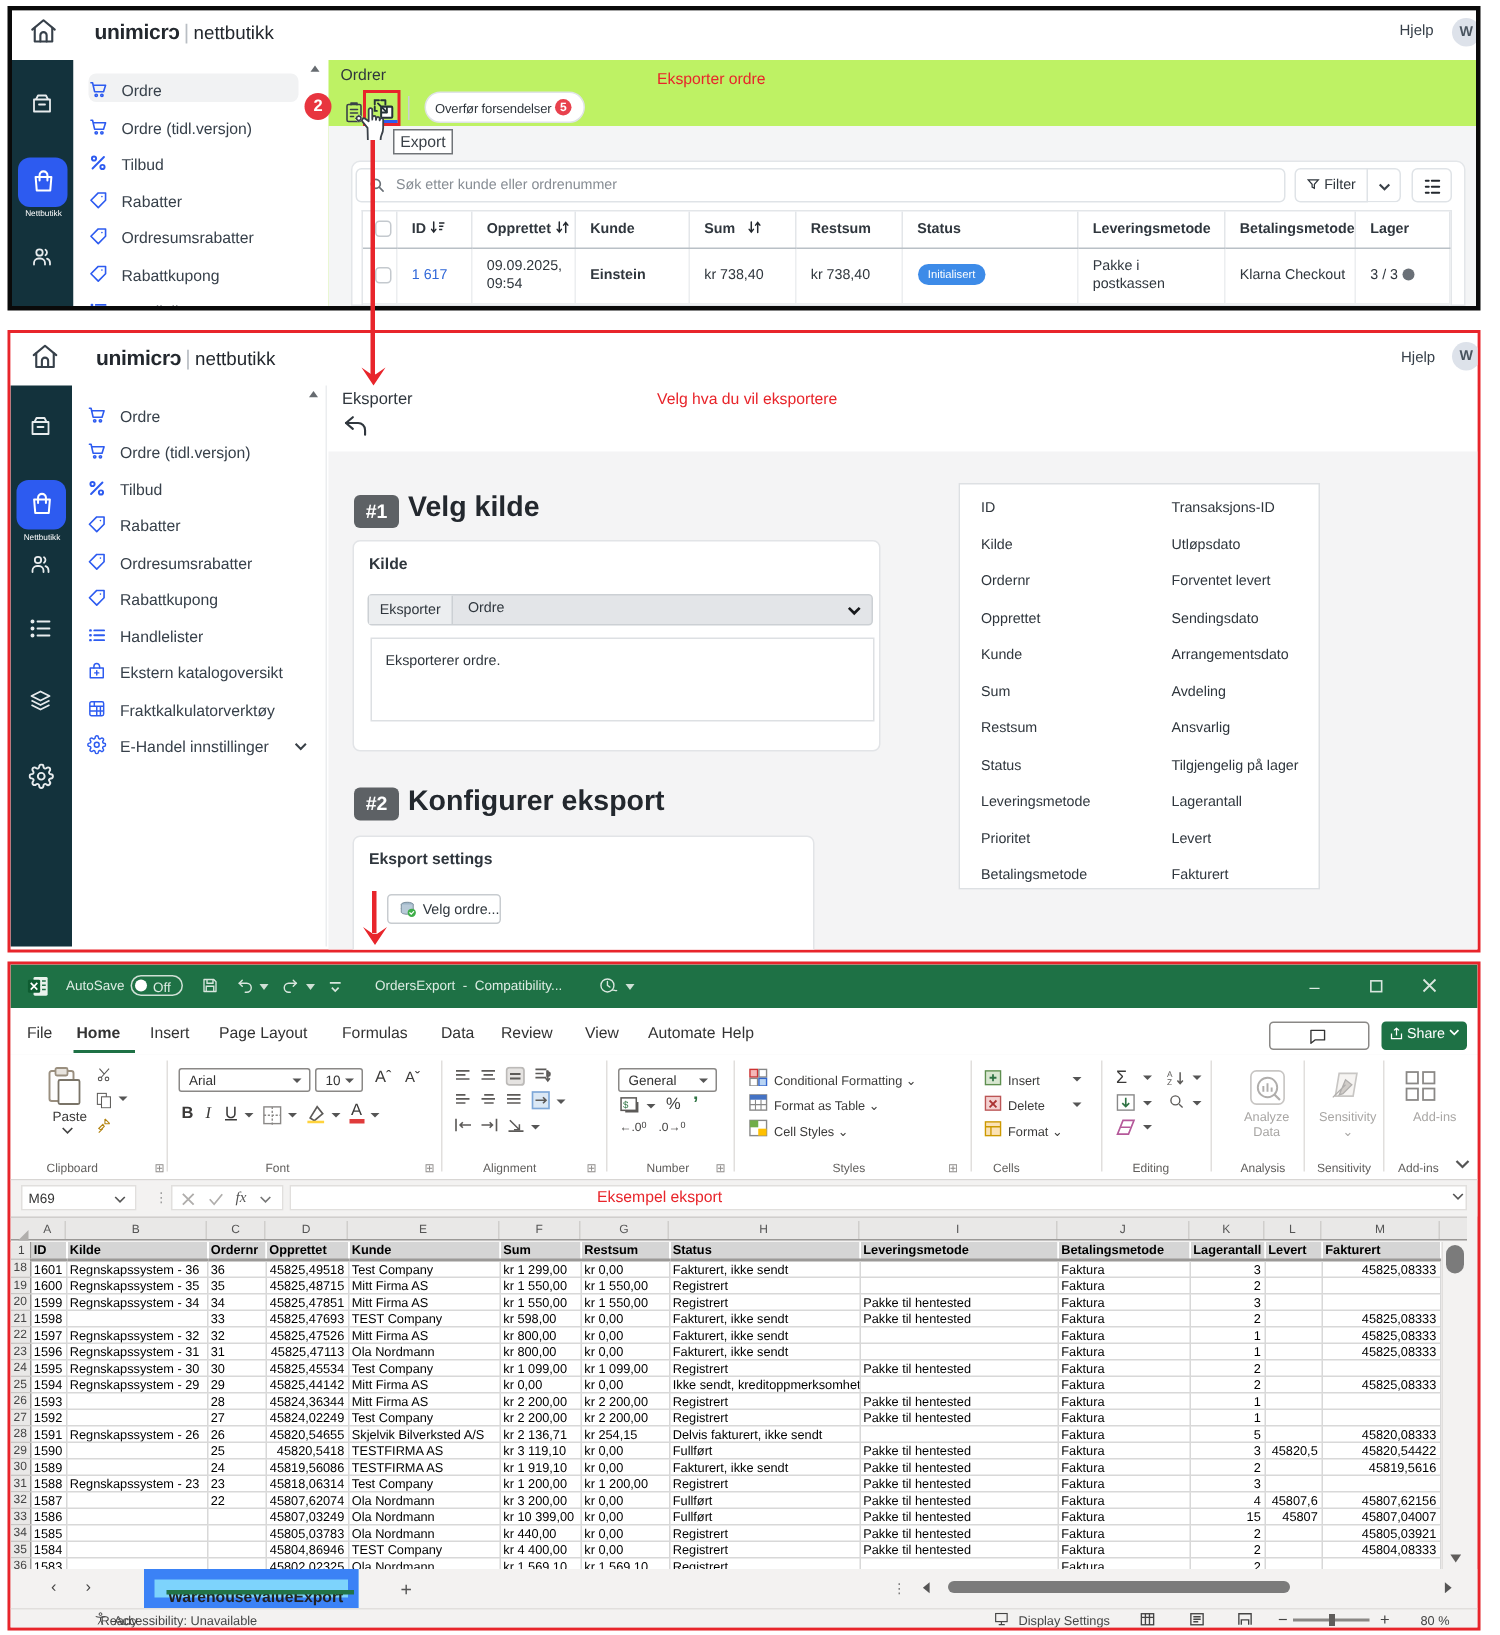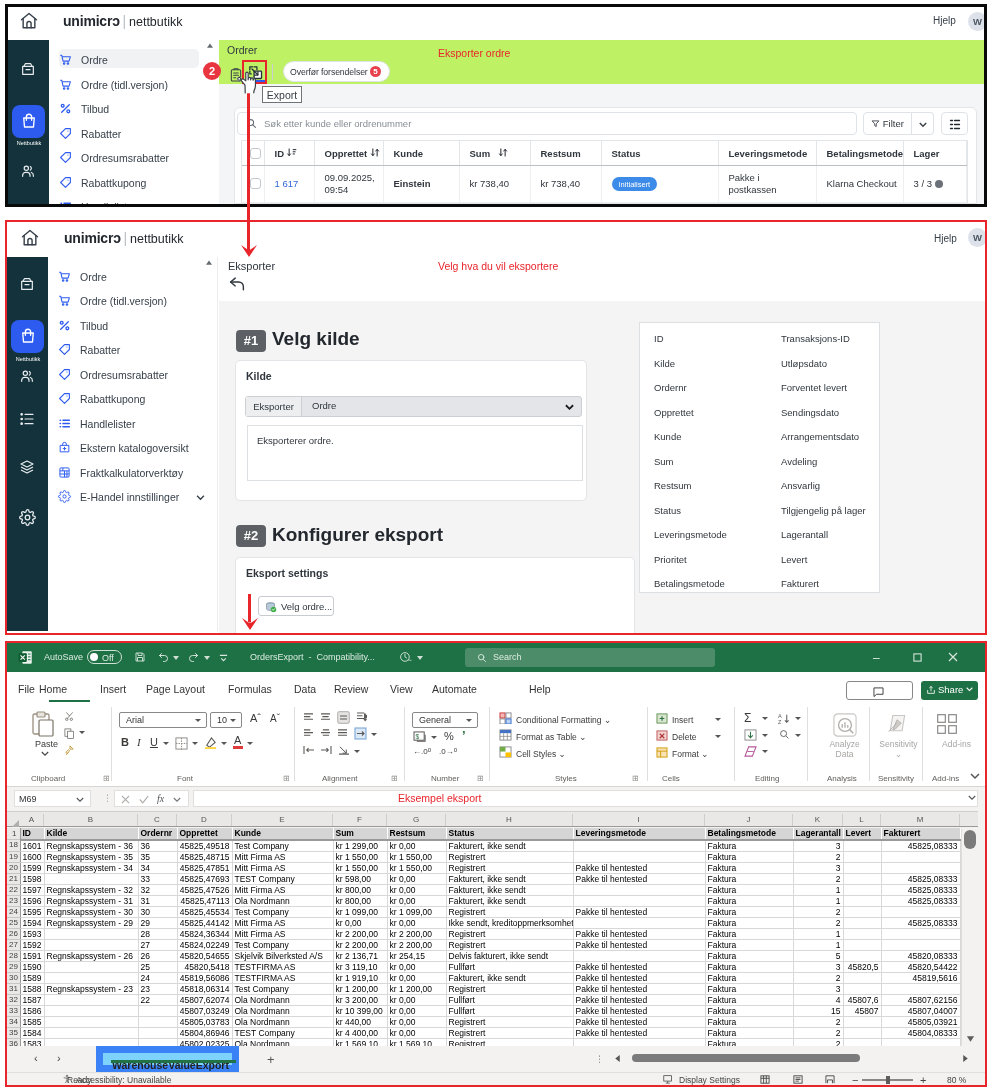--- a/index.html
+++ b/index.html
@@ -395,21 +395,21 @@
           <div class="fl" style="left:141px; top:206px;">Lagerantall</div>
       <div class="fl" style="left:14px; top:230.5px;">Prioritet</div>
           <div class="fl" style="left:141px; top:230.5px;">Levert</div>
       <div class="fl" style="left:14px; top:255px;">Betalingsmetode</div>
           <div class="fl" style="left:141px; top:255px;">Fakturert</div>
     </div>
 
     <div class="abs" style="left:17px; top:268px; width:30px; height:21.5px; background:#5d6165; border-radius:4px; color:#fff; font-size:13px; font-weight:bold; text-align:center; line-height:21px;">#2</div>
     <div class="abs" style="left:53px; top:267px; font-size:19px; font-weight:bold; color:#23282e;">Konfigurer eksport</div>
 
-    <div class="abs" style="left:16px; top:300px; width:400px; height:90px; background:#fff; border:1px solid #e2e4e7; border-radius:5px;">
+    <div class="abs" style="left:16px; top:300px; width:308px; height:90px; background:#fff; border:1px solid #e2e4e7; border-radius:5px;text-align:right;">
       <div class="abs" style="left:10px; top:9px; font-size:10.5px; font-weight:bold; color:#2f363d;">Eksport settings</div>
       <div class="abs" style="left:22px; top:38px; width:76px; height:20px; background:#fff; border:1px solid #c8ccd0; border-radius:3px; font-size:9.5px; color:#2f363d; line-height:19px;"><svg style="display:inline-block; vertical-align:-3px; margin:0 4px 0 6px;" width="12" height="12" viewBox="0 0 24 24">
               <ellipse cx="11" cy="6" rx="8" ry="3" fill="#9fb6c8" stroke="#5f7585" stroke-width="1"></ellipse>
               <path d="M3 6v5c0 1.7 3.6 3 8 3s8-1.3 8-3V6" fill="#b8cad8" stroke="#5f7585" stroke-width="1"></path>
               <path d="M3 11v5c0 1.7 3.6 3 8 3s8-1.3 8-3v-5" fill="#b8cad8" stroke="#5f7585" stroke-width="1"></path>
               <circle cx="17" cy="17" r="5.5" fill="#3fae49"></circle>
               <path d="m14.5 17 1.8 1.8 3.2-3.4" stroke="#fff" stroke-width="1.6" fill="none" stroke-linecap="round"></path>
             </svg>Velg ordre...</div>
     </div>
   </div>
@@ -451,48 +451,41 @@
     <svg class="abs" style="left:212px; top:11px;" width="9" height="8" viewBox="0 0 10 8" fill="none" stroke="#d9e6de" stroke-width="1.3">
           <path d="M1 1h8M2.5 4.5 5 7l2.5-2.5" fill="none"></path>
         </svg>
     <div class="xw" style="left:243px; top:9px;">OrdersExport &nbsp;-&nbsp; Compatibility...</div>
     <svg class="abs" style="left:392px; top:8px;" width="13" height="13" viewBox="0 0 24 24" fill="none" stroke="#d9e6de" stroke-width="1.7">
           <circle cx="11" cy="11" r="8"></circle>
           <path d="M11 6v5l3 2" stroke-linecap="round"></path>
           <path d="M17 17c3-1 3 1 6 0" stroke-width="1.5"></path>
         </svg>
     <span class="xcar" style="left:410px; top:13px;"></span>
-    <div class="abs" style="left:458px; top:5px; width:250px; height:19px; background:#4c8c68; border-radius:3px;">
-      <svg class="abs" style="left:12px; top:4.5px;" width="10" height="10" viewBox="0 0 24 24" fill="none" stroke="#dcebe2" stroke-width="2.2" stroke-linecap="round">
-            <circle cx="10" cy="10" r="6.5"></circle>
-            <path d="m15.5 15.5 5 5"></path>
-          </svg>
-      <div style="position:absolute; left:28px; top:4px; font-size:9px; color:#dcebe2;">Search</div>
-    </div>
     <div class="xw" style="left:866px; top:8px; font-size:12px;">–</div>
     <svg class="abs" style="left:906px; top:10px;" width="9" height="9" viewBox="0 0 10 10" fill="none" stroke="#d9e6de" stroke-width="1.2">
           <rect x="1" y="1" width="8" height="8"></rect>
         </svg>
     <svg class="abs" style="left:941px; top:9px;" width="10" height="10" viewBox="0 0 10 10" stroke="#d9e6de" stroke-width="1.2">
           <path d="m1 1 8 8M9 1 1 9"></path>
         </svg>
   </div>
 
   <div class="abs" style="left:0; top:29px; right:0; height:31px; background:#fff;">
     <div class="xm" style="left:11px;">File</div>
-    <div class="xm" style="left:32px; font-weight:normal;">Home</div>
+    <div class="xm" style="left:44px; font-weight:bold;">Home</div>
     <div class="abs" style="left:42px; top:27.5px; width:41px; height:2.5px; background:#1e7145;"></div>
     <div class="xm" style="left:93px;">Insert</div>
     <div class="xm" style="left:139px;">Page Layout</div>
     <div class="xm" style="left:221px;">Formulas</div>
     <div class="xm" style="left:287px;">Data</div>
     <div class="xm" style="left:327px;">Review</div>
     <div class="xm" style="left:383px;">View</div>
     <div class="xm" style="left:425px;">Automate</div>
-    <div class="xm" style="left:522px;">Help</div>
+    <div class="xm" style="left:474px;">Help</div>
     <div class="abs" style="left:839px; top:9px; width:67px; height:19px; border:1px solid #8a8886; border-radius:3px; font-size:11px; color:#333; text-align:center; line-height:18px;"><svg style="display:inline-block; vertical-align:-2px; margin-right:3px;" width="11" height="10" viewBox="0 0 24 22" fill="none" stroke="#333" stroke-width="2">
             <path d="M2 2h20v14H8l-6 5V2z" stroke-linejoin="round"></path>
           </svg>Comments</div>
     <div class="abs" style="left:914px; top:9px; width:57px; height:19px; background:#1e7145; border-radius:3px; font-size:9.5px; color:#fff; text-align:center; line-height:18px;"><svg style="display:inline-block; vertical-align:-2px; margin-right:2px;" width="10" height="10" viewBox="0 0 24 24" fill="none" stroke="#fff" stroke-width="2">
             <path d="M12 15V4M8 7l4-3.5L16 7" stroke-linejoin="round"></path>
             <path d="M4 12v8h16v-8"></path>
           </svg>Share <svg style="display:inline-block; vertical-align:1px;" width="7" height="5" viewBox="0 0 10 7">
             <path d="M1 1l4 4 4-4" fill="none" stroke="#fff" stroke-width="1.6"></path>
           </svg></div>
   </div>

